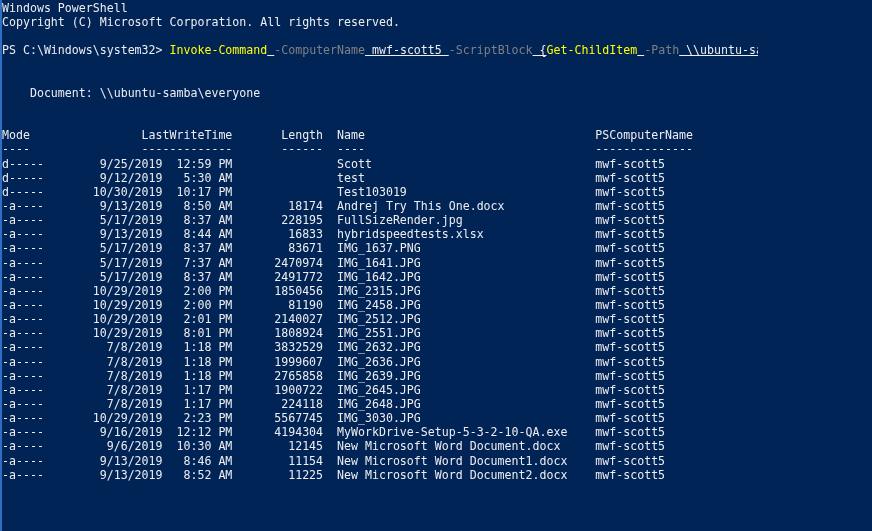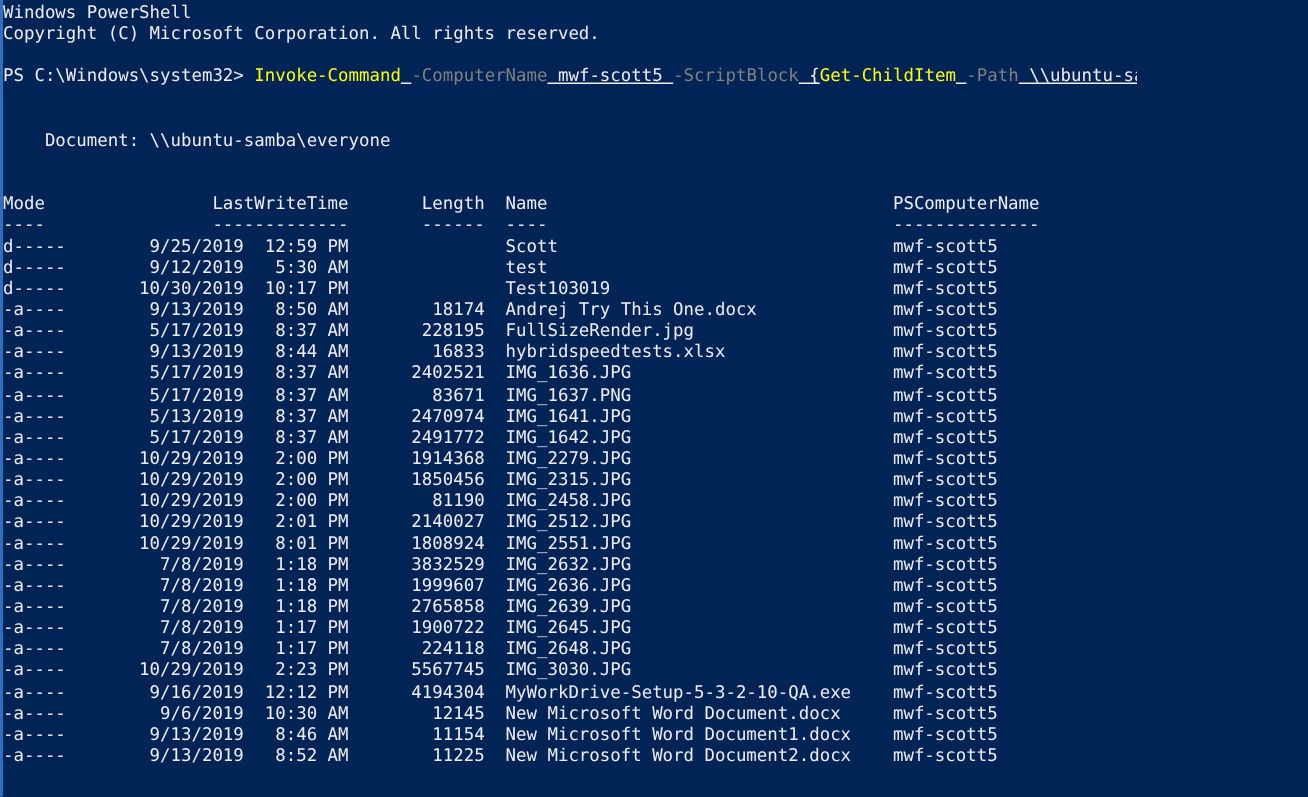--- a/index.html
+++ b/index.html
@@ -59,25 +59,23 @@
   <div class="line"></div>
   <div>
       <div class="line">Mode                LastWriteTime       Length  Name                                 PSComputerName</div>
       <div class="line">----                -------------       ------  ----                                 --------------</div>
       <div class="line">d-----        9/25/2019  12:59 PM               Scott                                mwf-scott5</div>
       <div class="line">d-----        9/12/2019   5:30 AM               test                                 mwf-scott5</div>
       <div class="line">d-----       10/30/2019  10:17 PM               Test103019                           mwf-scott5</div>
       <div class="line">-a----        9/13/2019   8:50 AM        18174  Andrej Try This One.docx             mwf-scott5</div>
       <div class="line">-a----        5/17/2019   8:37 AM       228195  FullSizeRender.jpg                   mwf-scott5</div>
       <div class="line">-a----        9/13/2019   8:44 AM        16833  hybridspeedtests.xlsx                mwf-scott5</div>
-      <div class="line">-a----        5/17/2019   8:37 AM      2402521  IMG_1636.JPG                         mwf-scott5</div>
       <div class="line">-a----        5/17/2019   8:37 AM        83671  IMG_1637.PNG                         mwf-scott5</div>
-      <div class="line">-a----        5/13/2019   8:37 AM      2470974  IMG_1641.JPG                         mwf-scott5</div>
+      <div class="line">-a----        5/17/2019   7:37 AM      2470974  IMG_1641.JPG                         mwf-scott5</div>
       <div class="line">-a----        5/17/2019   8:37 AM      2491772  IMG_1642.JPG                         mwf-scott5</div>
-      <div class="line">-a----       10/29/2019   2:00 PM      1914368  IMG_2279.JPG                         mwf-scott5</div>
       <div class="line">-a----       10/29/2019   2:00 PM      1850456  IMG_2315.JPG                         mwf-scott5</div>
       <div class="line">-a----       10/29/2019   2:00 PM        81190  IMG_2458.JPG                         mwf-scott5</div>
       <div class="line">-a----       10/29/2019   2:01 PM      2140027  IMG_2512.JPG                         mwf-scott5</div>
       <div class="line">-a----       10/29/2019   8:01 PM      1808924  IMG_2551.JPG                         mwf-scott5</div>
       <div class="line">-a----         7/8/2019   1:18 PM      3832529  IMG_2632.JPG                         mwf-scott5</div>
       <div class="line">-a----         7/8/2019   1:18 PM      1999607  IMG_2636.JPG                         mwf-scott5</div>
       <div class="line">-a----         7/8/2019   1:18 PM      2765858  IMG_2639.JPG                         mwf-scott5</div>
       <div class="line">-a----         7/8/2019   1:17 PM      1900722  IMG_2645.JPG                         mwf-scott5</div>
       <div class="line">-a----         7/8/2019   1:17 PM       224118  IMG_2648.JPG                         mwf-scott5</div>
       <div class="line">-a----       10/29/2019   2:23 PM      5567745  IMG_3030.JPG                         mwf-scott5</div>

